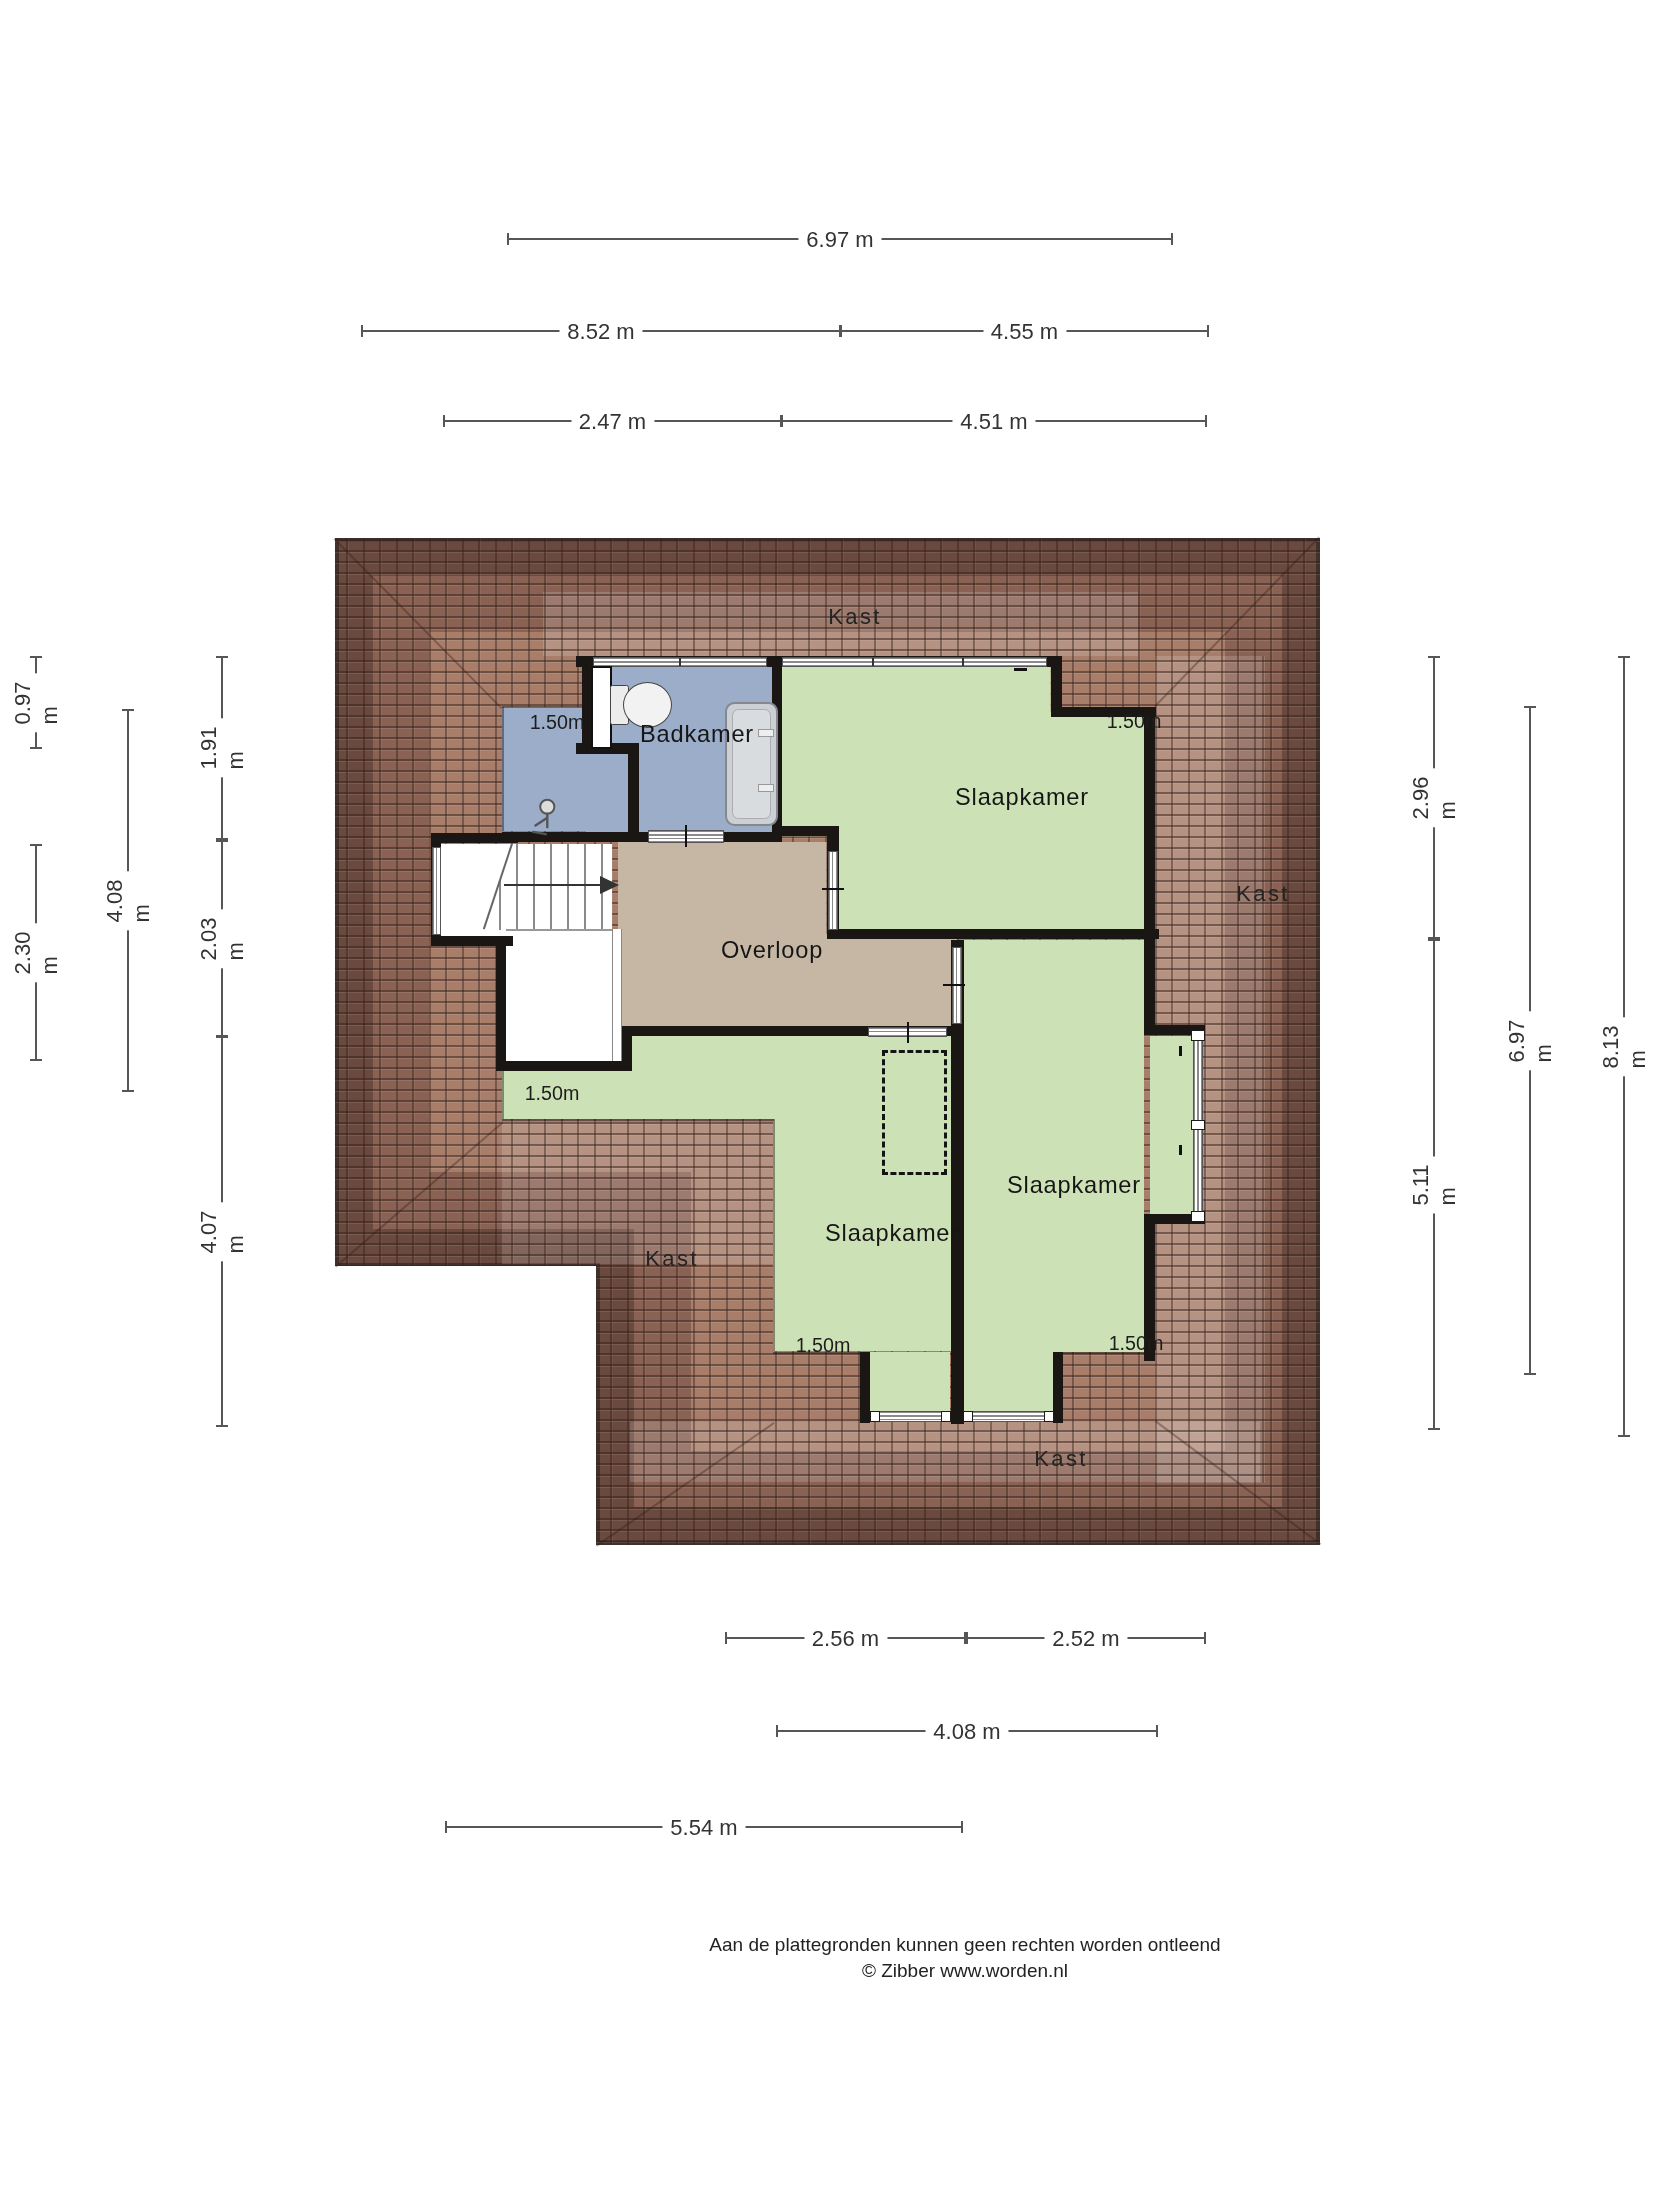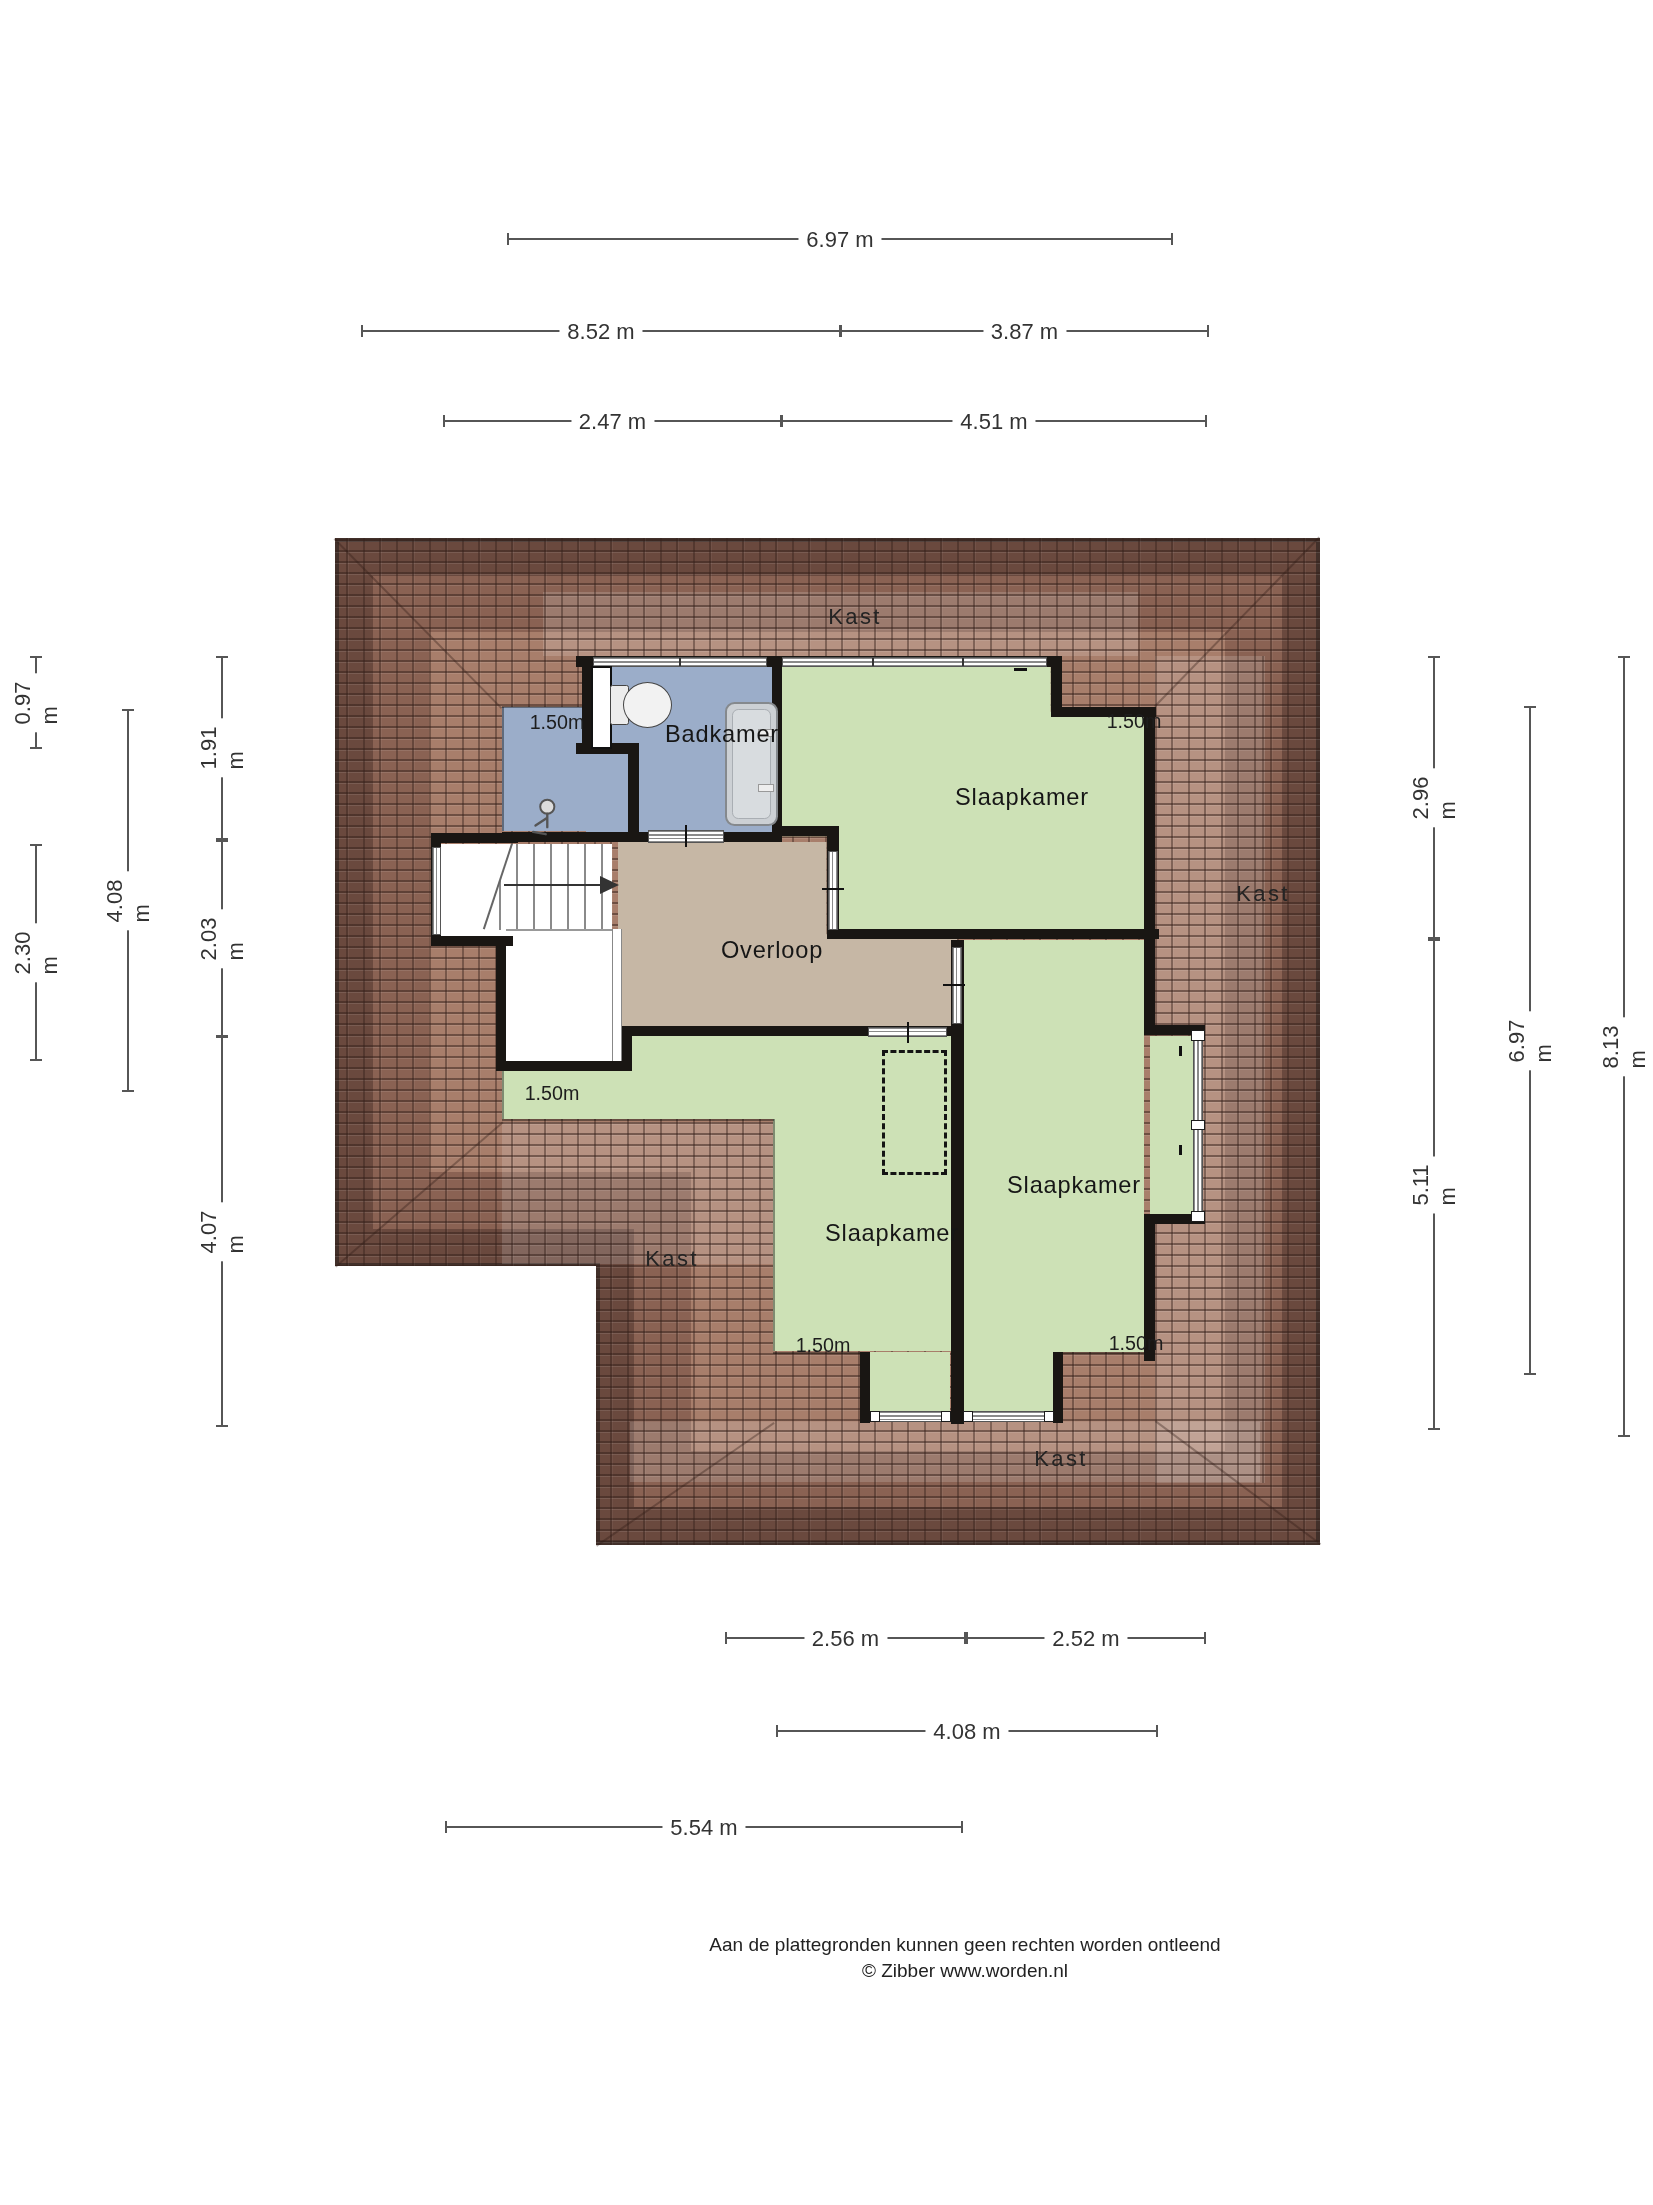--- a/index.html
+++ b/index.html
@@ -168,21 +168,21 @@
     <div class="abs" style="left:4.7px;top:4.7px;right:4.7px;bottom:4.7px;background:#d8dcdf;border:1.6px solid #a9aeb3;border-radius:6.3px;"></div>
     <div class="abs" style="right:1.6px;top:25px;width:14px;height:5.5px;background:#eee;border:0.8px solid #999;"></div>
     <div class="abs" style="right:1.6px;top:80px;width:14px;height:5.5px;background:#eee;border:0.8px solid #999;"></div>
   </div>
   <svg class="abs" style="left:530px;top:797px;" width="33" height="43" viewBox="0 0 42 54">
     <circle cx="22" cy="12" r="9" fill="#dcdcdc" stroke="#555" stroke-width="2.5"></circle>
     <path d="M22 21 L22 38 M22 26 L7 36 M4 44 L20 47" fill="none" stroke="#555" stroke-width="3" stroke-linecap="round"></path>
   </svg>
   <div class="abs" style="left:882px;top:1050px;width:65px;height:125px;border:3.2px dashed #141414;box-sizing:border-box;"></div>
 
-  <div class="lbl room-lbl" style="left:702px;top:734px;">Badkamer</div>
+  <div class="lbl room-lbl" style="left:677px;top:734px;">Badkamer</div>
   <div class="lbl room-lbl" style="left:1002px;top:797px;">Slaapkamer</div>
   <div class="lbl room-lbl" style="left:752px;top:950px;">Overloop</div>
   <div class="lbl room-lbl" style="left:872px;top:1233px;">Slaapkamer</div>
   <div class="lbl room-lbl" style="left:1054px;top:1185px;">Slaapkamer</div>
 
   <div class="lbl kast-lbl" style="left:835px;top:617px;">Kast</div>
   <div class="lbl kast-lbl" style="left:1243px;top:894px;">Kast</div>
   <div class="lbl kast-lbl" style="left:652px;top:1259px;">Kast</div>
   <div class="lbl kast-lbl" style="left:1041px;top:1459px;">Kast</div>
 
@@ -198,21 +198,21 @@
     <span class="dim-label">6.97 m</span>
     </div>
   <div class="dim dim-h" style="left:361px;top:331px;width:480px;">
     <span class="tick tick-a"></span>
       <span class="tick tick-b"></span>
     <span class="dim-label">8.52 m</span>
     </div>
   <div class="dim dim-h" style="left:840px;top:331px;width:369px;">
     <span class="tick tick-a"></span>
       <span class="tick tick-b"></span>
-    <span class="dim-label">3.87 m</span>
+    <span class="dim-label">4.55 m</span>
     </div>
   <div class="dim dim-h" style="left:443px;top:421px;width:339px;">
     <span class="tick tick-a"></span>
       <span class="tick tick-b"></span>
     <span class="dim-label">2.47 m</span>
     </div>
   <div class="dim dim-h" style="left:781px;top:421px;width:426px;">
     <span class="tick tick-a"></span>
       <span class="tick tick-b"></span>
     <span class="dim-label">4.51 m</span>

